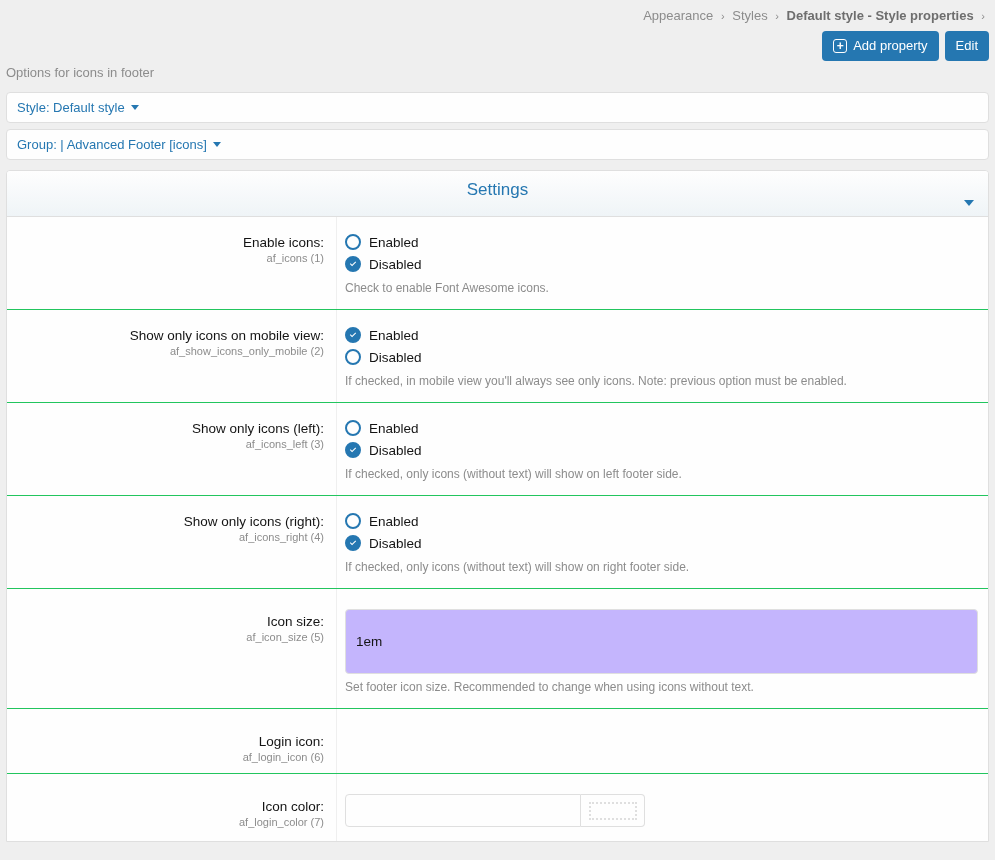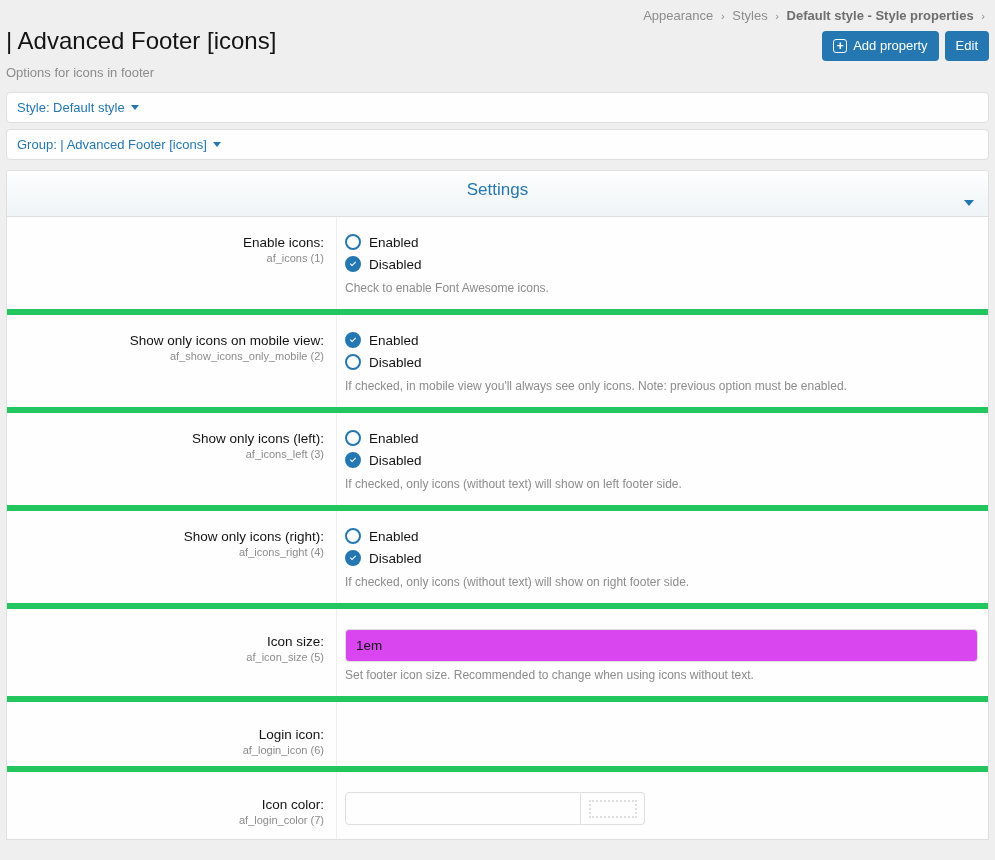--- a/index.html
+++ b/index.html
@@ -103,21 +103,21 @@
     width: 0; height: 0;
     border-left: 5px solid transparent;
     border-right: 5px solid transparent;
     border-top: 6px solid #2577b1;
   }
   .form {
     background: #fefefe;
   }
   .form-row {
     display: flex;
-    border-bottom: 6px solid #22c55e;
+    border-bottom: 1px solid #22c55e;
   }
   .form-row.noborder { border-bottom: 0; }
   .form-label {
     width: 330px;
     min-width: 330px;
     background: #fefefe;
     border-right: 1px solid #efefef;
     text-align: right;
     padding: 18px 12px 10px 10px;
     font-size: 13.5px;
@@ -160,24 +160,24 @@
   .radio-icon svg { display: none; }
   .desc {
     font-size: 12px;
     color: #8c8c8c;
     margin-top: 6px;
   }
   .desc a { color: #6e6e6e; text-decoration: underline dotted; }
   .text-input {
     width: 100%;
     max-width: 636px;
-    background: #d946ef;
+    background: #c4b5fd;
     border: 1px solid #dfdfdf;
     border-radius: 4px;
-    padding: 8px 10px;
+    padding: 24px 10px;
     font-size: 13.5px;
     color: #141414;
     margin-top: 6px;
     font-family: inherit;
   }
   .color-wrap {
     display: flex;
     gap: 0;
     margin-top: 6px;
     width: 300px;
@@ -225,21 +225,20 @@
   <span class="sep">›</span>
   <a href="#">Styles</a>
   <span class="sep">›</span>
   <span class="strong">
     <span>Default style</span><span> - </span><span>Style properties</span>
   </span>
   <span class="sep">›</span>
 </div>
 
 <div class="header-row">
-  <h1 class="page-title">| Advanced Footer [icons]</h1>
   <div class="header-actions">
     <button class="btn">
       <span class="plus-icon">+</span>
       <span>Add property</span>
     </button>
     <button class="btn">Edit</button>
   </div>
 </div>
 <div class="subtitle">Options for icons in footer</div>
 

